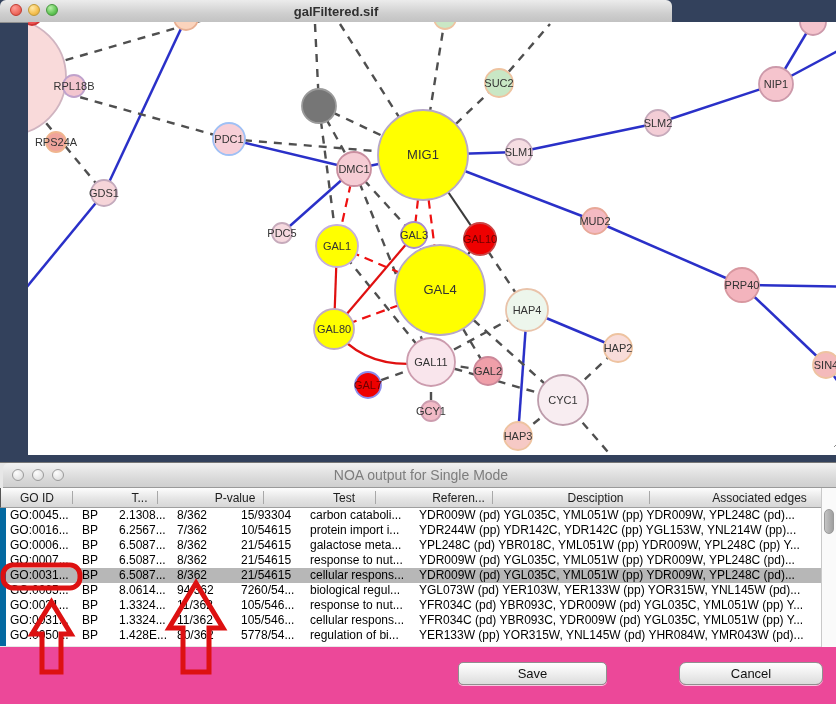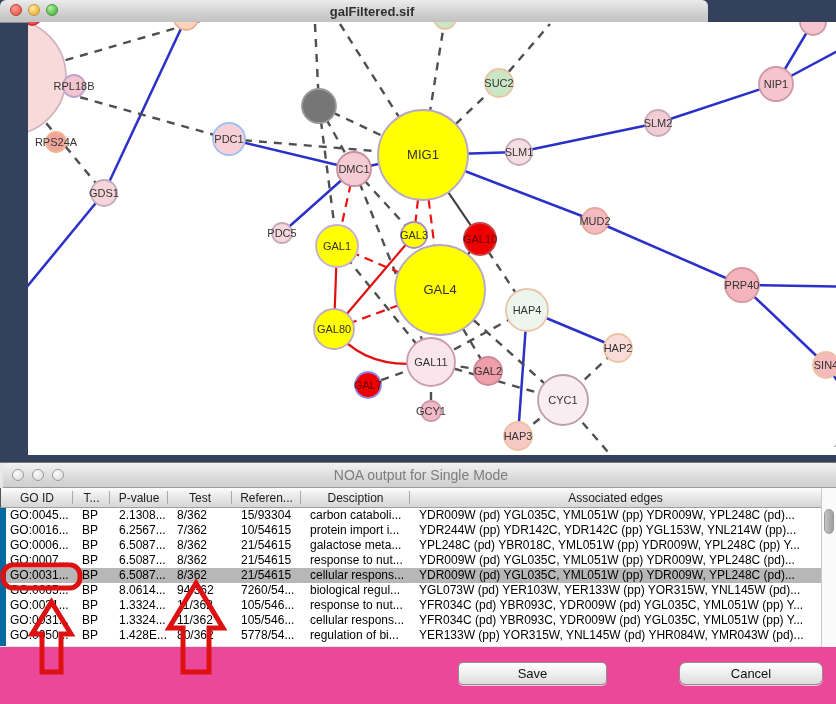--- a/index.html
+++ b/index.html
@@ -3,21 +3,21 @@
 <meta charset="utf-8">
 <style>
   html,body{margin:0;padding:0;}
   body{width:836px;height:704px;position:relative;overflow:hidden;
        font-family:"Liberation Sans",sans-serif;background:#e8e8e8;}
   
   .win1{position:absolute;left:0;top:0;width:836px;height:462px;background:#33415c;}
   .titlebar{position:absolute;left:0;top:0;width:672px;height:22px;
     background:linear-gradient(#ececec,#cfcfcf 60%,#c2c2c2);
     border-bottom:1px solid #8e8e8e;border-radius:6px 6px 0 0;
-    display:flex;align-items:center;justify-content:center;padding-left:36px;}
+    display:flex;align-items:center;justify-content:center;}
   .titlebar .title{font-size:13px;font-weight:bold;color:#303030;}
   .lights{position:absolute;left:10px;top:4px;display:flex;gap:6px;}
   .light{width:12px;height:12px;border-radius:50%;box-sizing:border-box;}
   .lr{background:radial-gradient(circle at 35% 30%,#ff9d96,#ee6a5f 60%,#d04437);border:1px solid #c23a30;}
   .ly{background:radial-gradient(circle at 35% 30%,#ffe9a8,#f5bf4f 60%,#d6a243);border:1px solid #c09a36;}
   .lg{background:radial-gradient(circle at 35% 30%,#b7f0a8,#61c555 60%,#3fa23a);border:1px solid #48963f;}
   .lgray{background:radial-gradient(circle at 35% 30%,#fdfdfd,#e2e2e2 70%);border:1px solid #9a9a9a;}
   .canvas{position:absolute;left:2px;top:22px;width:827px;height:433px;background:#ffffff;margin-left:26px;}
   .grip{position:absolute;right:7px;bottom:7px;width:16px;height:16px;}
   
@@ -25,21 +25,21 @@
         border-top:1px solid #777;}
   .titlebar2{position:absolute;left:3px;top:0;width:836px;height:24px;
     background:linear-gradient(#f2f2f2,#d9d9d9 65%,#cfcfcf);
     border-bottom:1px solid #9a9a9a;border-radius:6px 6px 0 0;
     display:flex;align-items:center;justify-content:center;}
   .titlebar2 .title{font-size:14px;color:#7d7d7d;}
   .lights2{position:absolute;left:9px;top:6px;display:flex;gap:8px;}
   .thead{position:absolute;left:0;top:25px;width:821px;height:20px;
     background:linear-gradient(#fdfdfd,#e3e3e3 60%,#d7d7d7);
     border-bottom:1px solid #9f9f9f;border-left:1px solid #555;
-    display:grid;grid-template-columns:72px 37px 58px 64px 69px 109px auto;box-sizing:border-box;}
+    display:grid;grid-template-columns:72px 37px 58px 64px 69px 109px auto;box-sizing:border-box;gap:48px;}
   .thead .hc{display:flex;align-items:center;justify-content:center;font-size:12px;color:#1d1d1d;
     position:relative;}
   .thead .hc:not(:last-child)::after{content:"";position:absolute;right:0;top:3px;bottom:3px;
     width:1px;background:#a8a8a8;}
   .tbody{position:absolute;left:0;top:45px;width:821px;height:138px;background:#fff;
     border-left:6px solid #0369a1;box-sizing:border-box;overflow:hidden;}
   .trow{display:grid;grid-template-columns:72px 37px 58px 64px 69px 109px auto;height:15px;
     font-size:12px;color:#000;white-space:nowrap;}
   .trow.sel{background:#b7b7b7;}
   .trow span{overflow:hidden;padding-left:4px;line-height:15px;}

